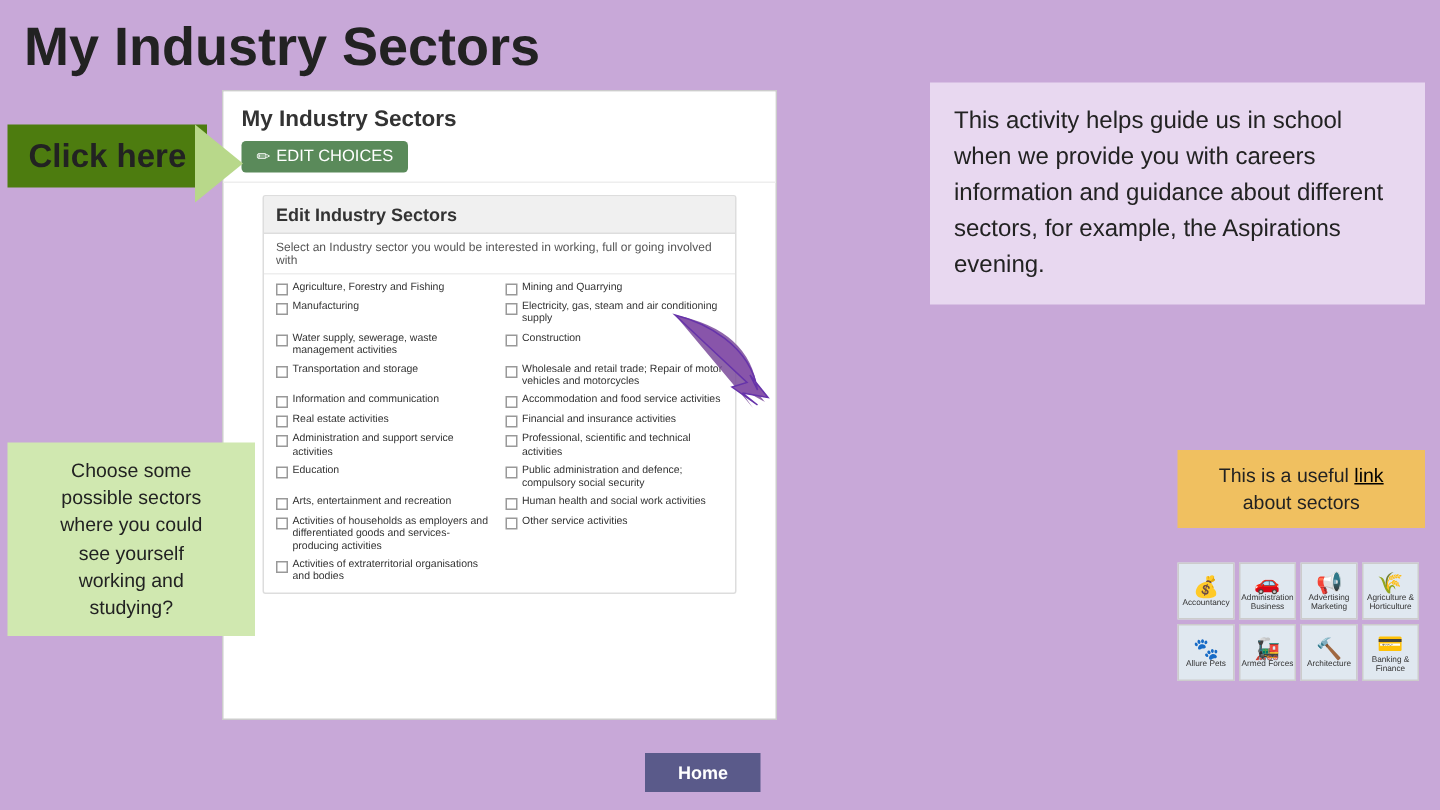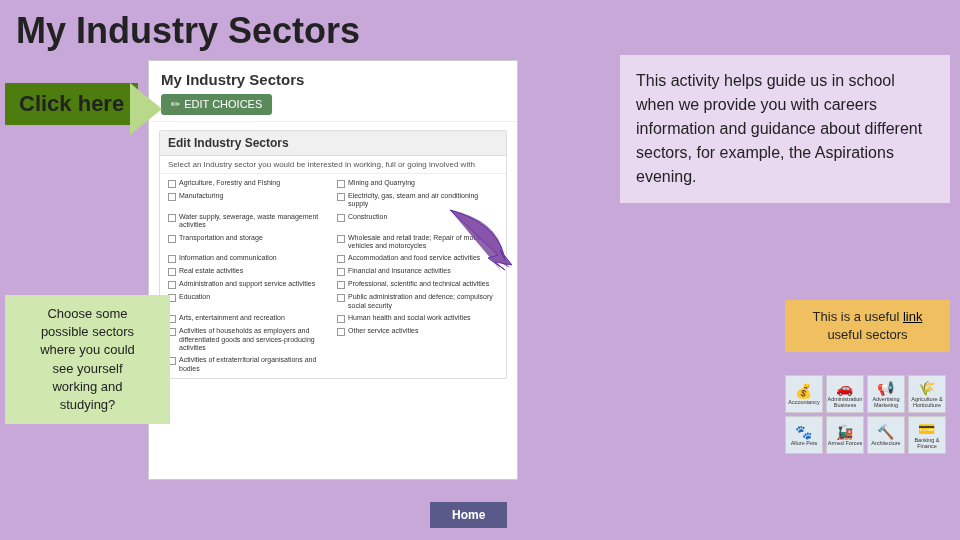--- a/index.html
+++ b/index.html
@@ -83,21 +83,21 @@
       background: #e8f4f8;
       border: 1px solid #b8d8e8;
       margin: 8px 10px;
       padding: 5px 8px;
       font-size: 9px;
       color: #333;
       border-radius: 2px;
     }
 
     .mockup-edit-section {
-      margin: 8px 10px;
+      margin: 8px 26px;
       border: 1px solid #ddd;
       border-radius: 2px;
       background: white;
     }
     .mockup-edit-title {
       background: #f0f0f0;
       padding: 5px 8px;
       font-size: 12px;
       font-weight: bold;
       color: #333;
@@ -370,21 +370,21 @@
     <span>This activity helps guide us in school when we provide you with careers information and guidance about different sectors, for example, the Aspirations evening.</span>
   </div>
 </div>
 
 <div class="choose-box">
   <div class="choose-box-text">Choose some possible sectors where you could see yourself working and studying?</div>
 </div>
 
 <div class="useful-link-box">
   <div class="useful-link-text">
-    <span>This is a useful </span><a href="#">link</a><span> useful sectors</span>
+    <span>This is a useful </span><a href="#">link</a><span> about sectors</span>
   </div>
 </div>
 
 <div class="sector-tiles" id="sector-tiles-container">
     <div class="sector-tile">
       <span class="tile-icon">💰</span>
       <span class="tile-label">Accountancy</span>
     </div>
     <div class="sector-tile">
       <span class="tile-icon">🚗</span>

